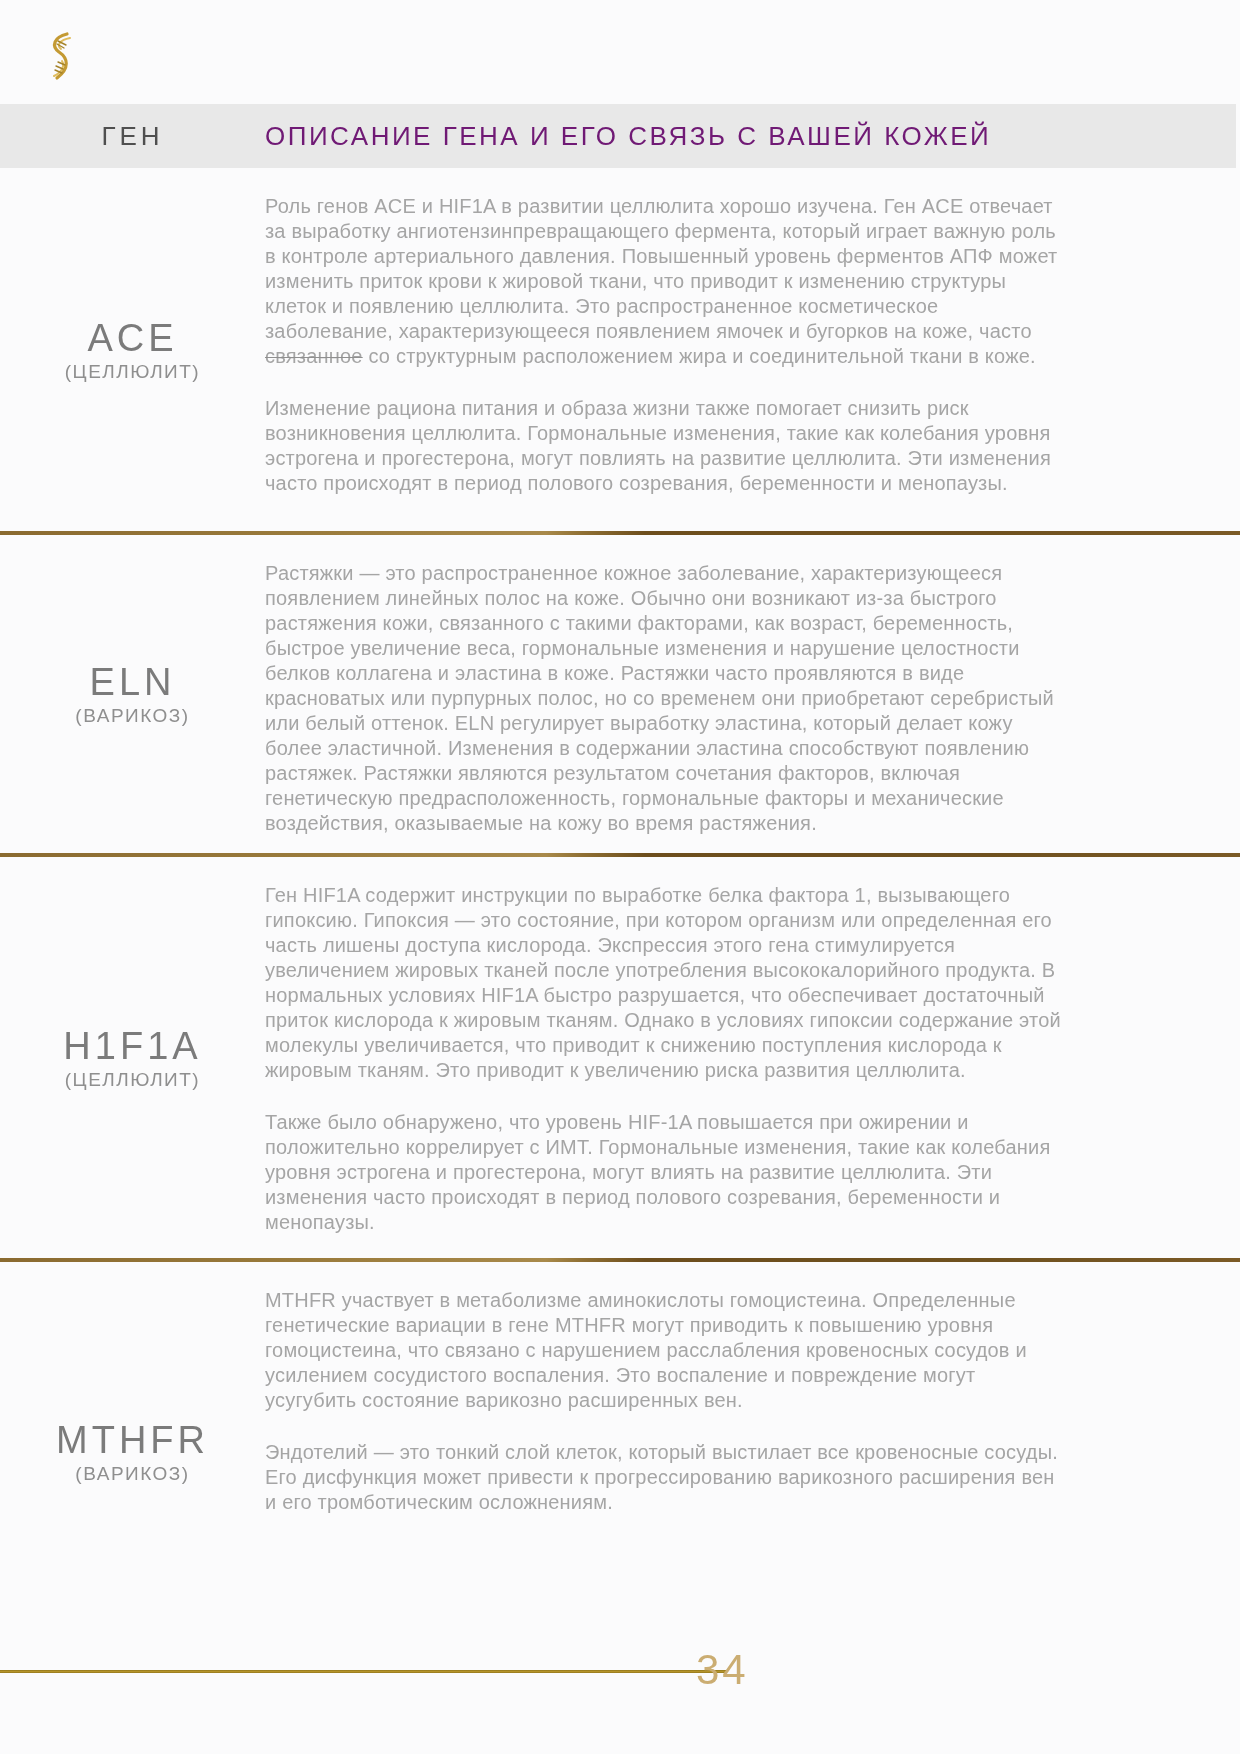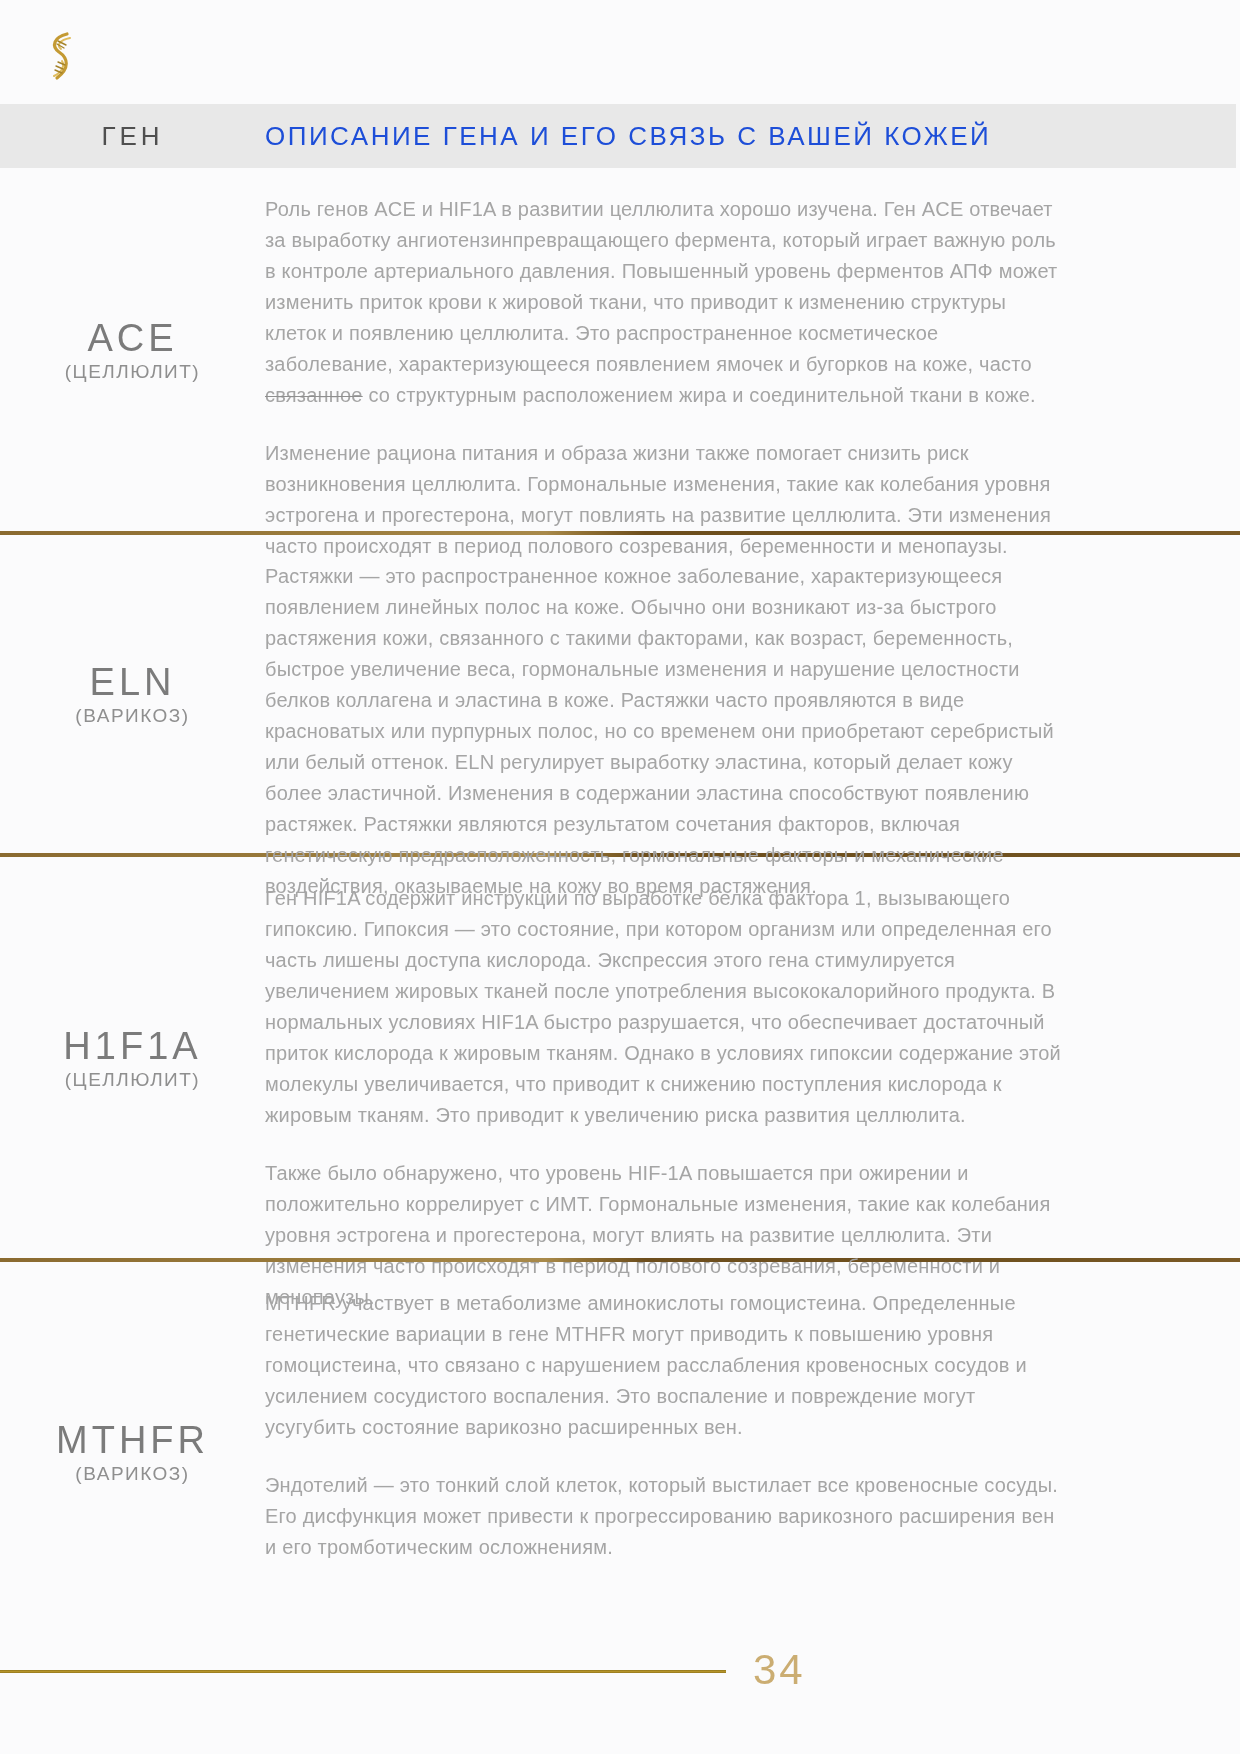--- a/index.html
+++ b/index.html
@@ -17,59 +17,59 @@
 
   .header-row{
     height:64px;background:#e8e8e8;
     display:flex;align-items:center;
   }
   .col-gene{width:265px;flex:none;text-align:center;}
   .header-gene-label{
     font-size:26px;letter-spacing:4px;color:#4f4f4f;font-weight:300;
   }
   .header-desc-label{
-    font-size:26px;letter-spacing:2.5px;color:#1d4ed8;font-weight:300;
+    font-size:26px;letter-spacing:2.5px;color:#701a75;font-weight:300;
   }
 
   .gene-row{display:flex;}
   .gene-cell{
     width:265px;flex:none;
     display:flex;flex-direction:column;justify-content:center;align-items:center;
   }
   .gene-name{
     font-size:38px;letter-spacing:4px;color:#7b7b7b;font-weight:300;
   }
   .gene-subtitle{
     margin-top:1px;font-size:19px;letter-spacing:1.5px;color:#8f8f8f;font-weight:300;
   }
   .desc-cell{
     width:800px;flex:none;
     padding:26px 0 18px 0;
   }
   .desc-cell p{
     margin:0 0 27px 0;
-    font-size:20px;line-height:31px;
+    font-size:20px;line-height:25px;
     color:#a5a5a5;font-weight:300;
     letter-spacing:0.2px;
   }
   .desc-cell p:last-child{margin-bottom:0;}
   .strike{text-decoration:line-through;text-decoration-color:#8f8f8f;text-decoration-thickness:1px;}
 
   .divider{
     height:4px;width:1240px;
     background:linear-gradient(90deg,#8a6a30 0%,#9a7b3c 25%,#a8894a 44%,#8f6f33 47%,#6d4e1d 52%,#6f511f 80%,#7b5a26 100%);
   }
 
   .footer-line{
     position:absolute;left:0;top:1670px;
     width:726px;height:3px;
     background:linear-gradient(180deg,#8f7419,#b8962c 55%,#8f7419);
   }
   .page-number{
-    position:absolute;left:753px;top:1646px;
+    position:absolute;left:696px;top:1646px;
     font-size:42px;letter-spacing:3px;color:#cbad72;font-weight:300;
   }
 </style>
 </head>
 <body>
 
 <div class="page">
 
   <div class="logo">
     <svg width="30" height="52" viewBox="0 0 30 52" fill="none" xmlns="http://www.w3.org/2000/svg">

